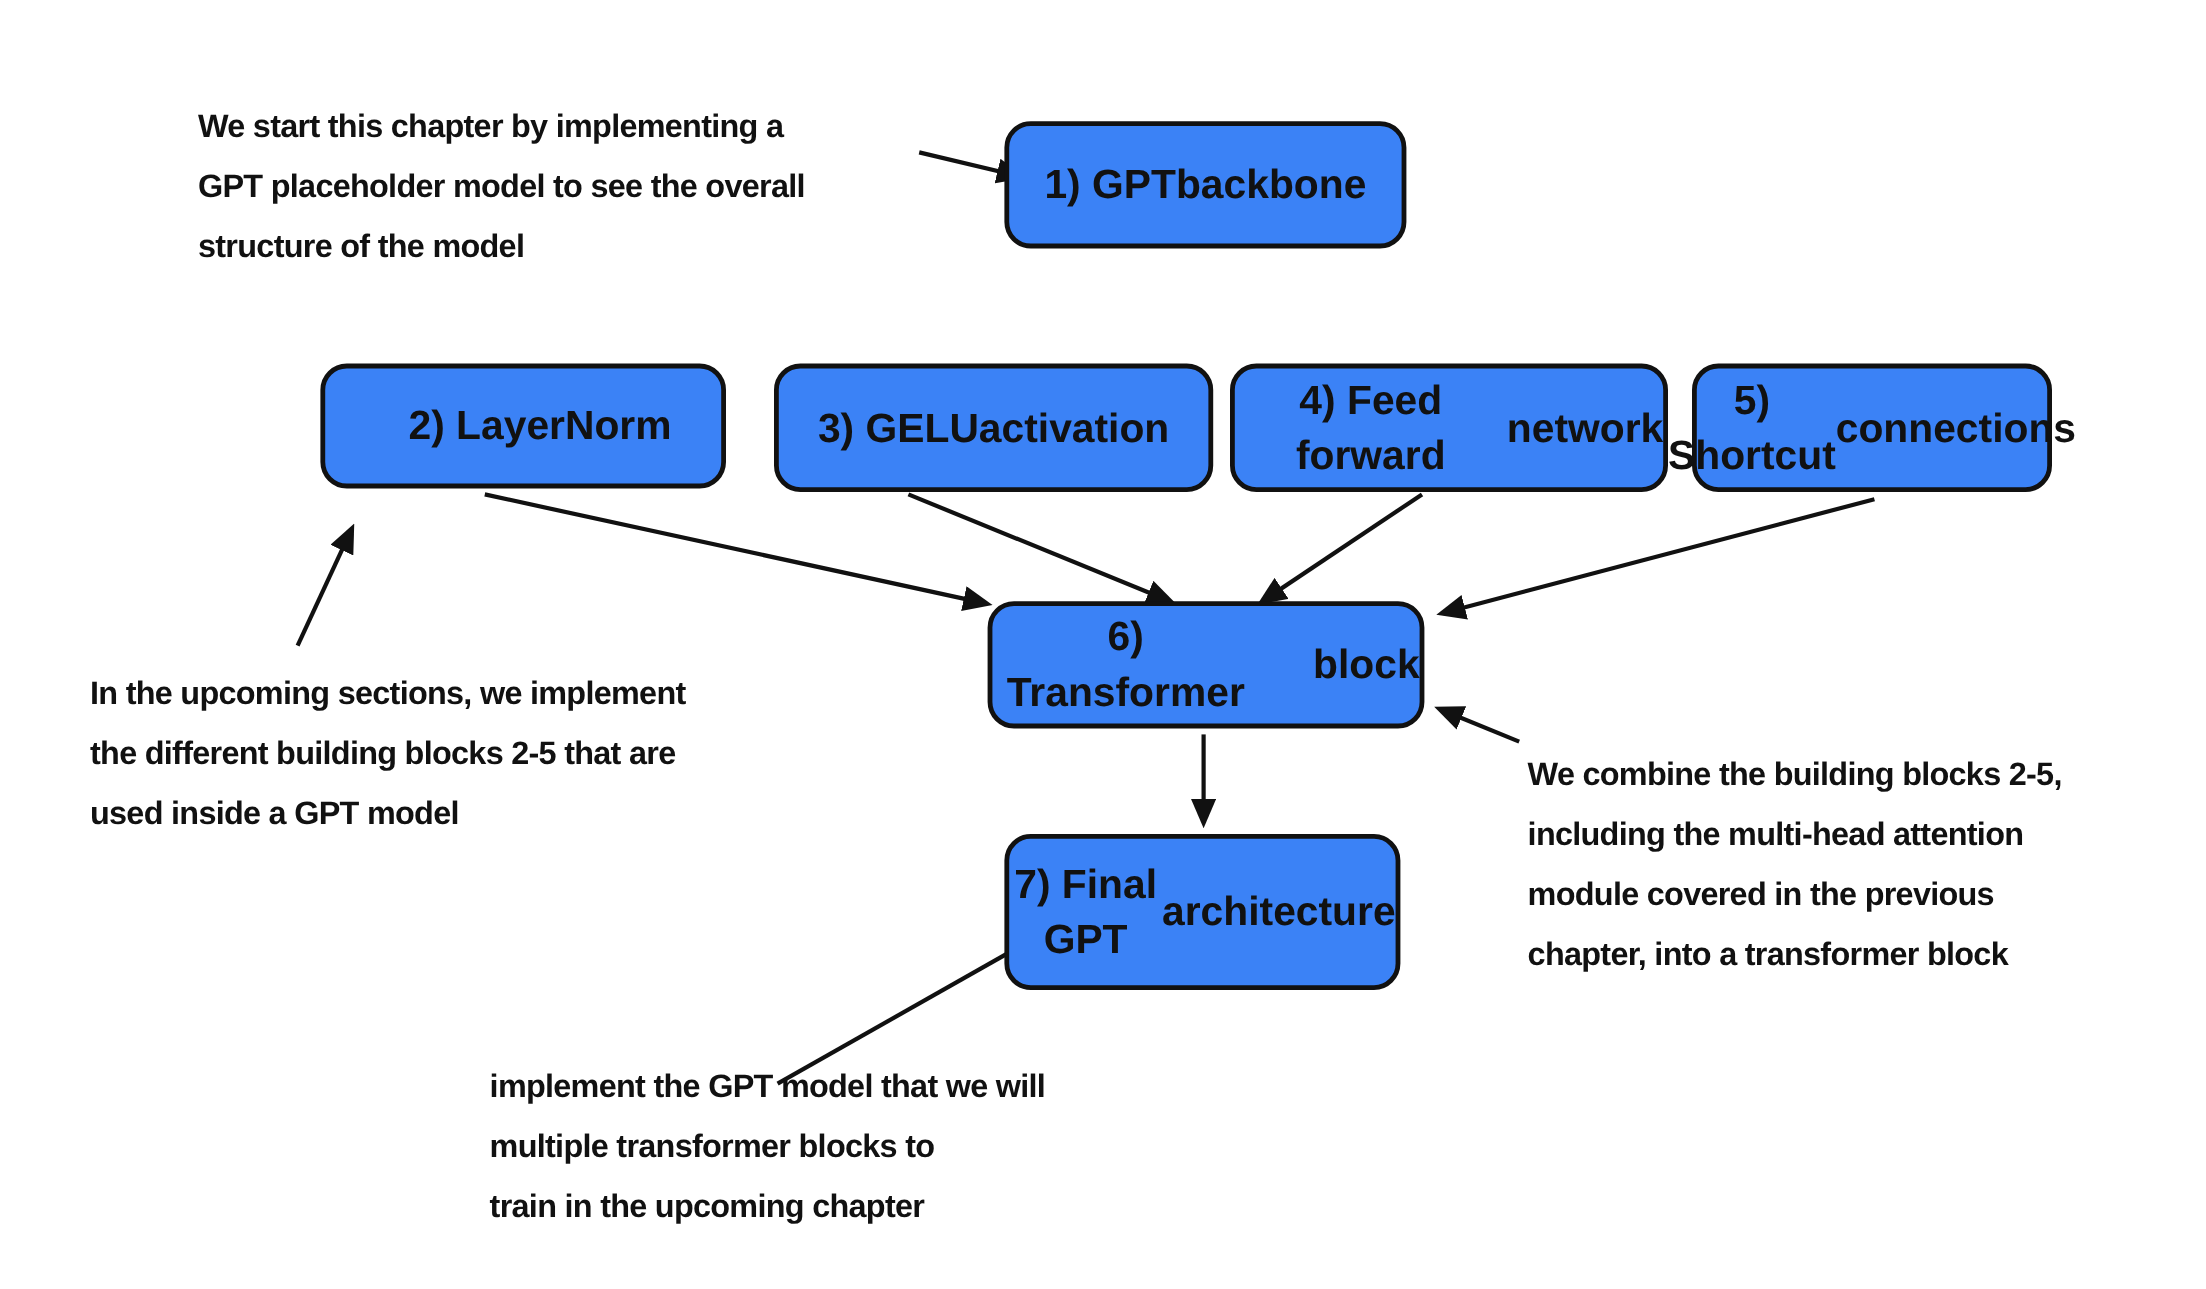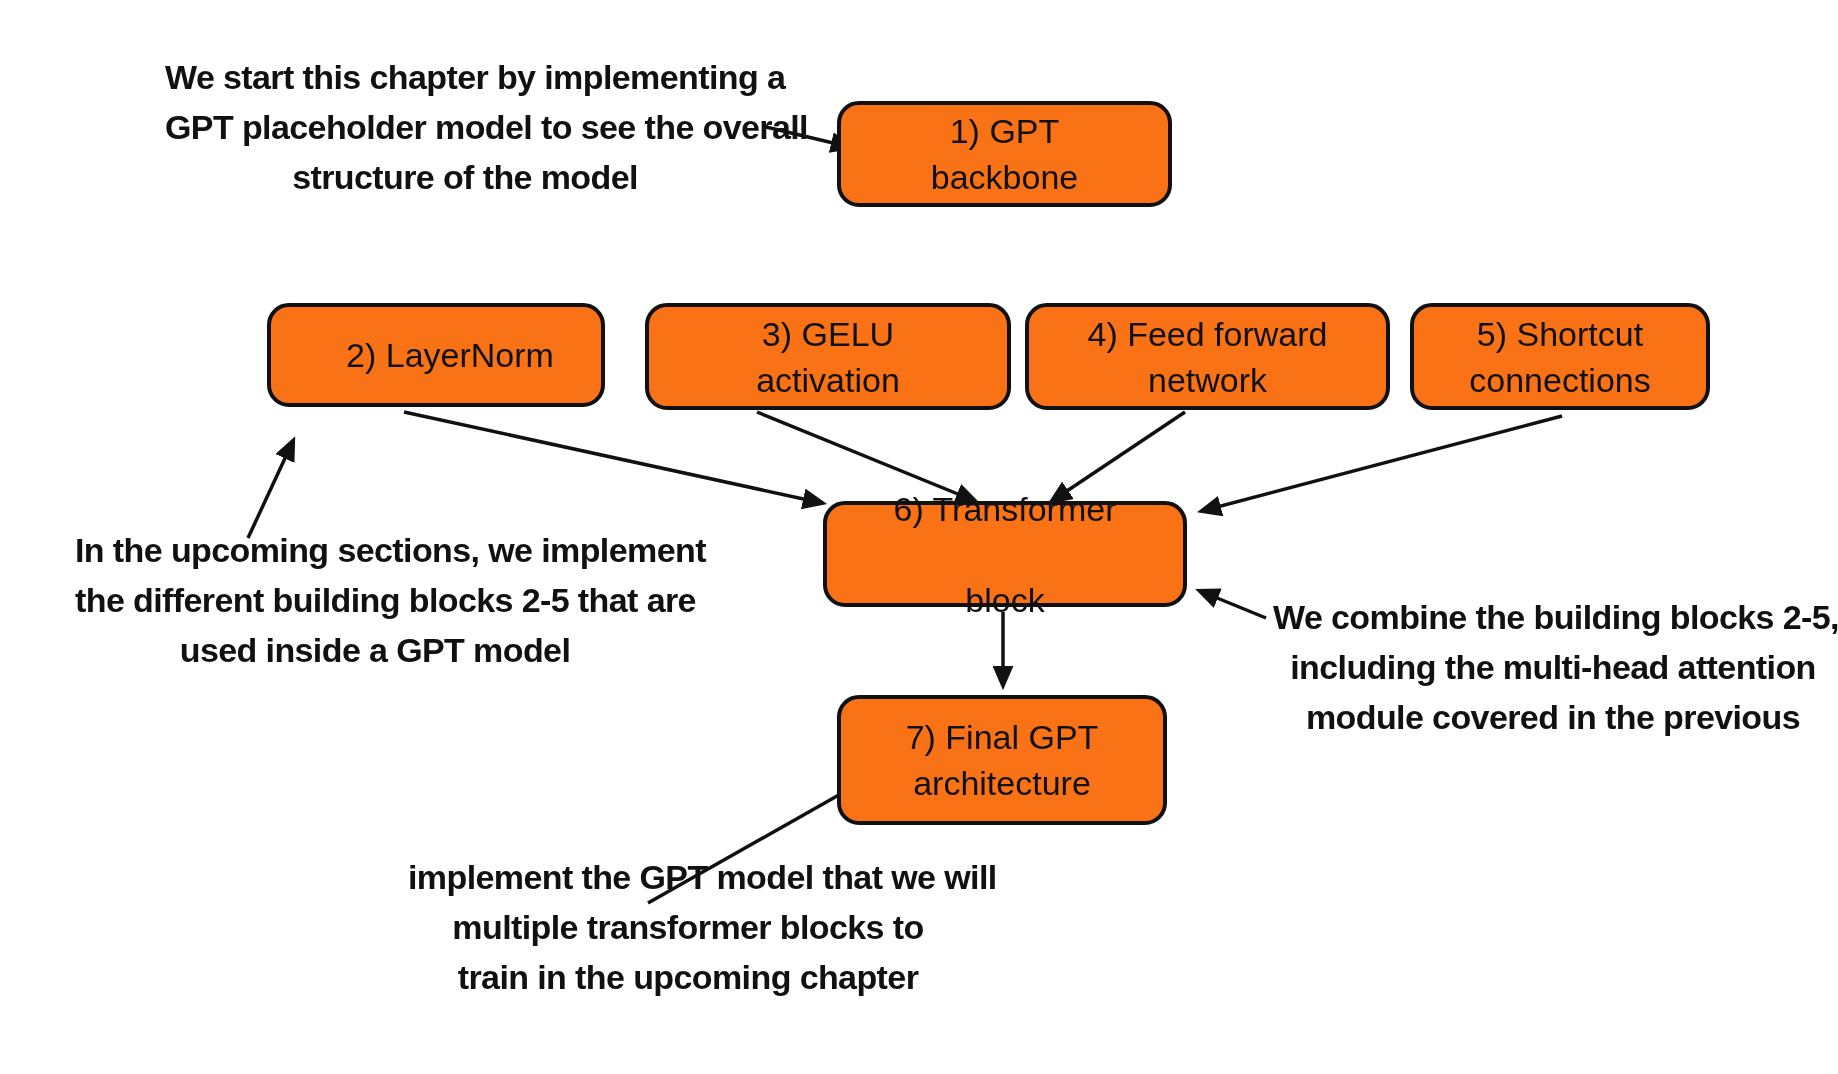--- a/index.html
+++ b/index.html
@@ -25,46 +25,47 @@
     pointer-events: none;
   }
   .arrows line {
     stroke: #111111;
     stroke-width: 3.5;
   }
   .box {
     position: absolute;
     border: 4px solid #111111;
     border-radius: 22px;
-    background: #f97316;
+    background: #3b82f6;
     display: flex;
-    flex-direction: column;
+    flex-direction: row;
     align-items: center;
     justify-content: center;
     text-align: center;
     font-size: 34px;
     line-height: 46px;
-    font-weight: 400;
+    font-weight: 700;
     box-sizing: border-box;
   }
   .box-1 { left: 837px; top: 101px; width: 335px; height: 106px; }
   .box-2 { left: 267px; top: 303px; width: 338px; height: 104px; padding-left: 28px; }
   .box-3 { left: 645px; top: 303px; width: 366px; height: 107px; }
   .box-4 { left: 1025px; top: 303px; width: 365px; height: 107px; }
   .box-5 { left: 1410px; top: 303px; width: 300px; height: 107px; }
   .box-6 { left: 823px; top: 501px; width: 364px; height: 106px; gap: 45px; }
   .box-7 { left: 837px; top: 695px; width: 330px; height: 130px; }
   .note {
     position: absolute;
     font-weight: 700;
-    font-size: 34px;
+    font-size: 27px;
     line-height: 50px;
     letter-spacing: -0.6px;
-    text-align: center;
+    text-align: left;
     white-space: nowrap;
+    margin-top: 28px;
   }
   .note-topleft { left: 165px;  top: 52px;  width: 600px; }
   .note-left    { left: 75px;   top: 525px; width: 600px; }
   .note-right   { left: 1273px; top: 592px; width: 560px; }
   .note-bottom  { left: 408px;  top: 852px; width: 560px; }
 </style>
 </head>
 <body>
 
 <div class="canvas">
@@ -129,20 +130,21 @@
   <div class="note note-left">
     <div>In the upcoming sections, we implement</div>
     <div>the different building blocks 2-5 that are</div>
     <div>used inside a GPT model</div>
   </div>
 
   <div class="note note-right">
     <div>We combine the building blocks 2-5,</div>
     <div>including the multi-head attention</div>
     <div>module covered in the previous</div>
+    <div>chapter, into a transformer block</div>
   </div>
 
   <div class="note note-bottom">
     <div>implement the GPT model that we will</div>
     <div>multiple transformer blocks to</div>
     <div>train in the upcoming chapter</div>
   </div>
 
 </div>
 

